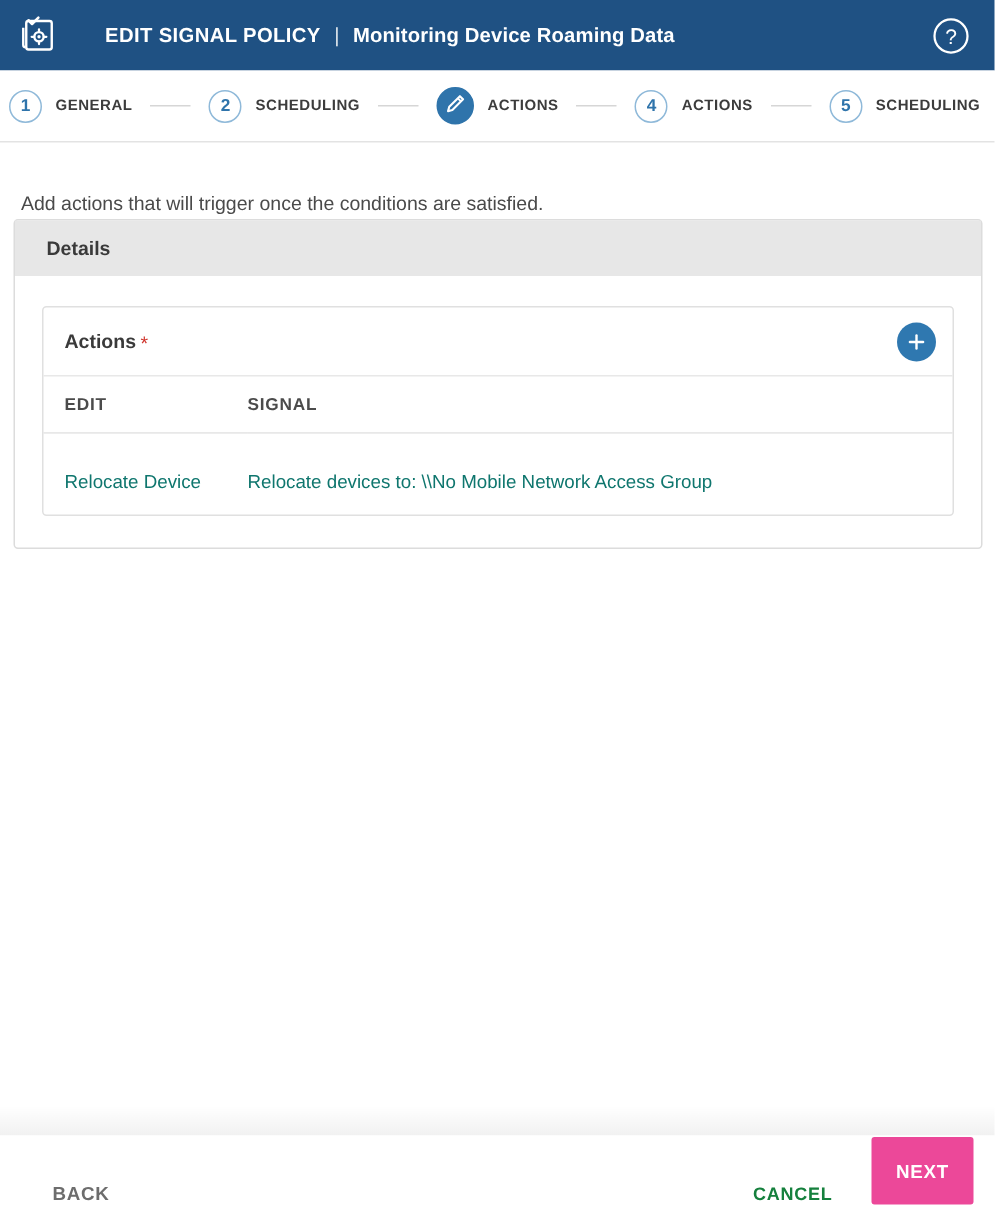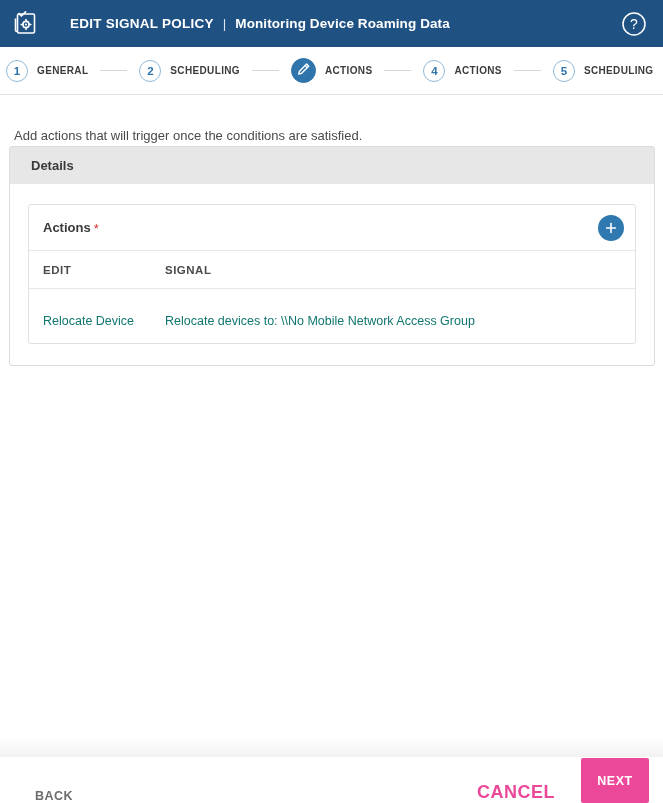--- a/index.html
+++ b/index.html
@@ -249,23 +249,23 @@
     color: #6d6d6d;
     letter-spacing: 0.5px;
     background: none;
     border: none;
     cursor: pointer;
     padding: 0;
     font-family: inherit;
   }
   .btn-cancel {
     margin-left: auto;
-    font-size: 18px;
-    font-weight: bold;
-    color: #ec4899;
+    font-size: 12px;
+    font-weight: bold;
+    color: #15803d;
     letter-spacing: 0.5px;
     background: none;
     border: none;
     cursor: pointer;
     padding: 0;
     margin-right: 26px;
     font-family: inherit;
   }
   .btn-next {
     width: 68px;

